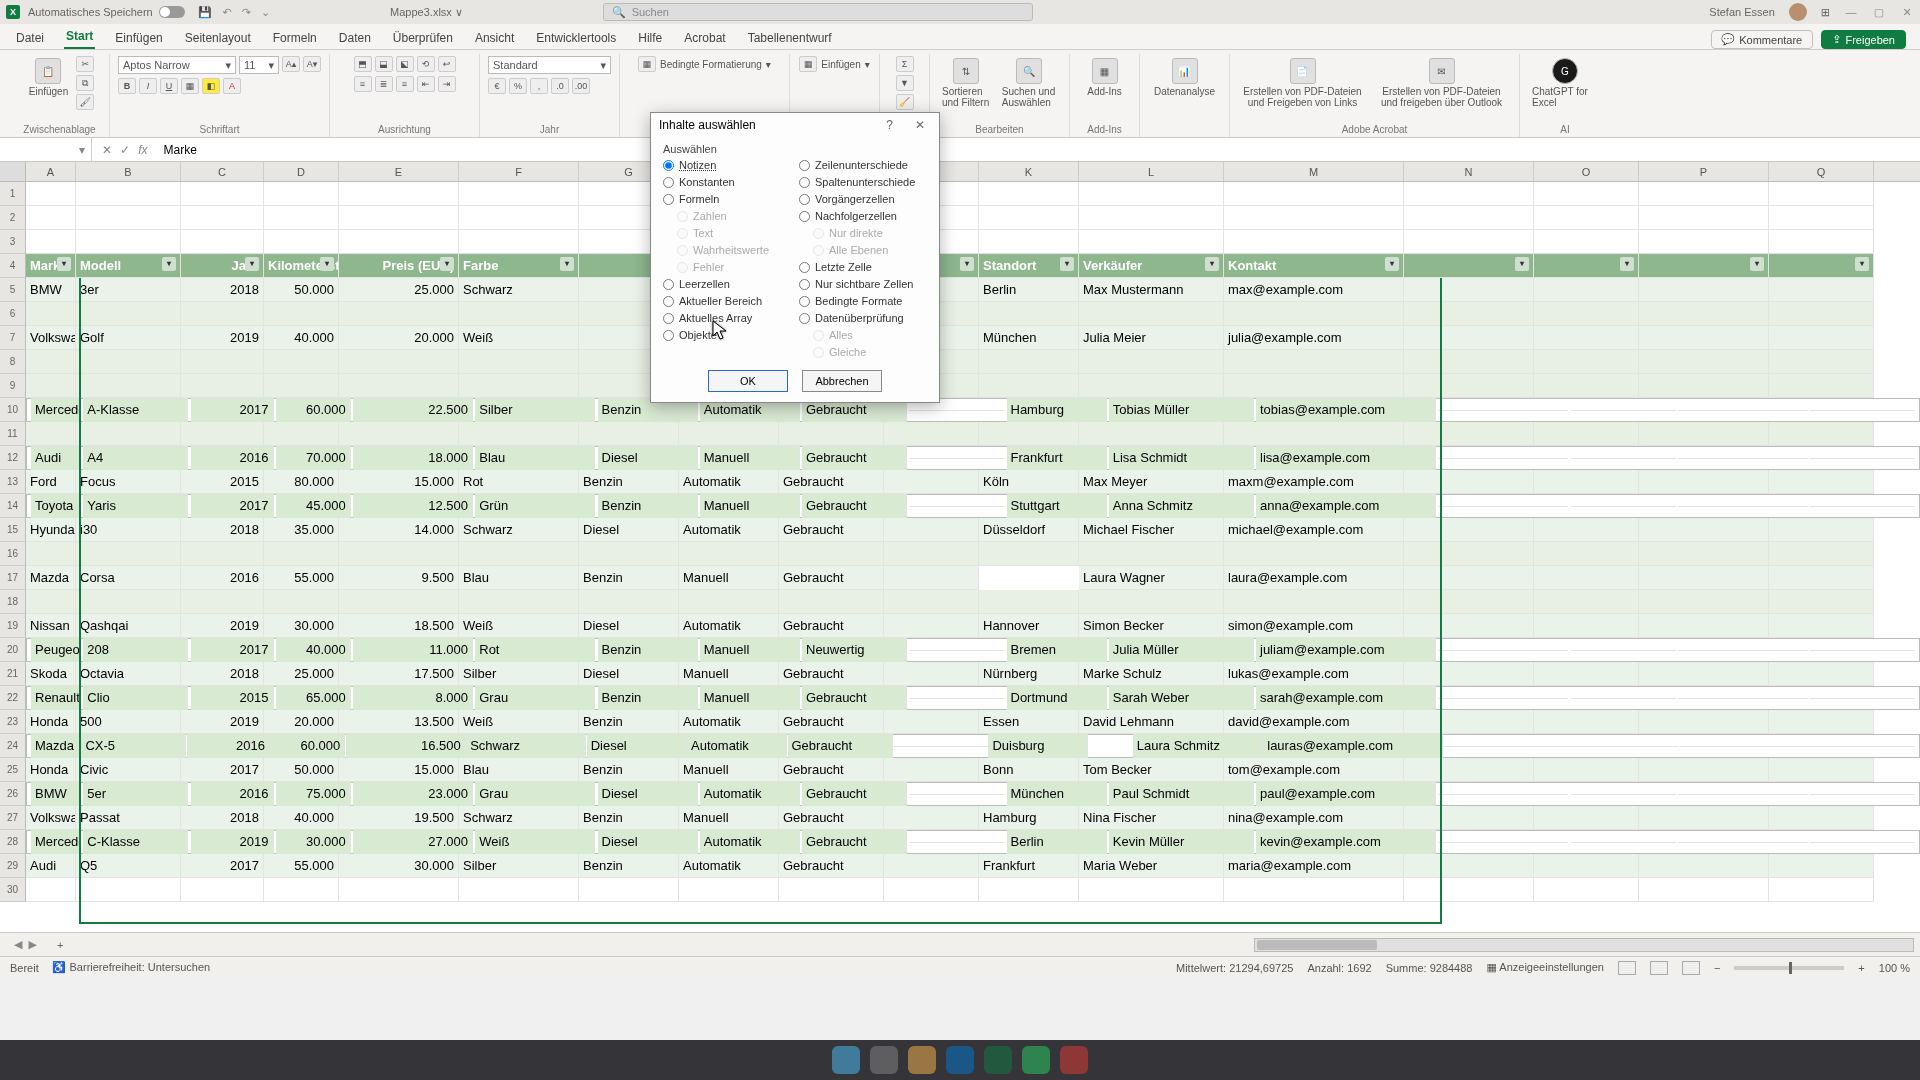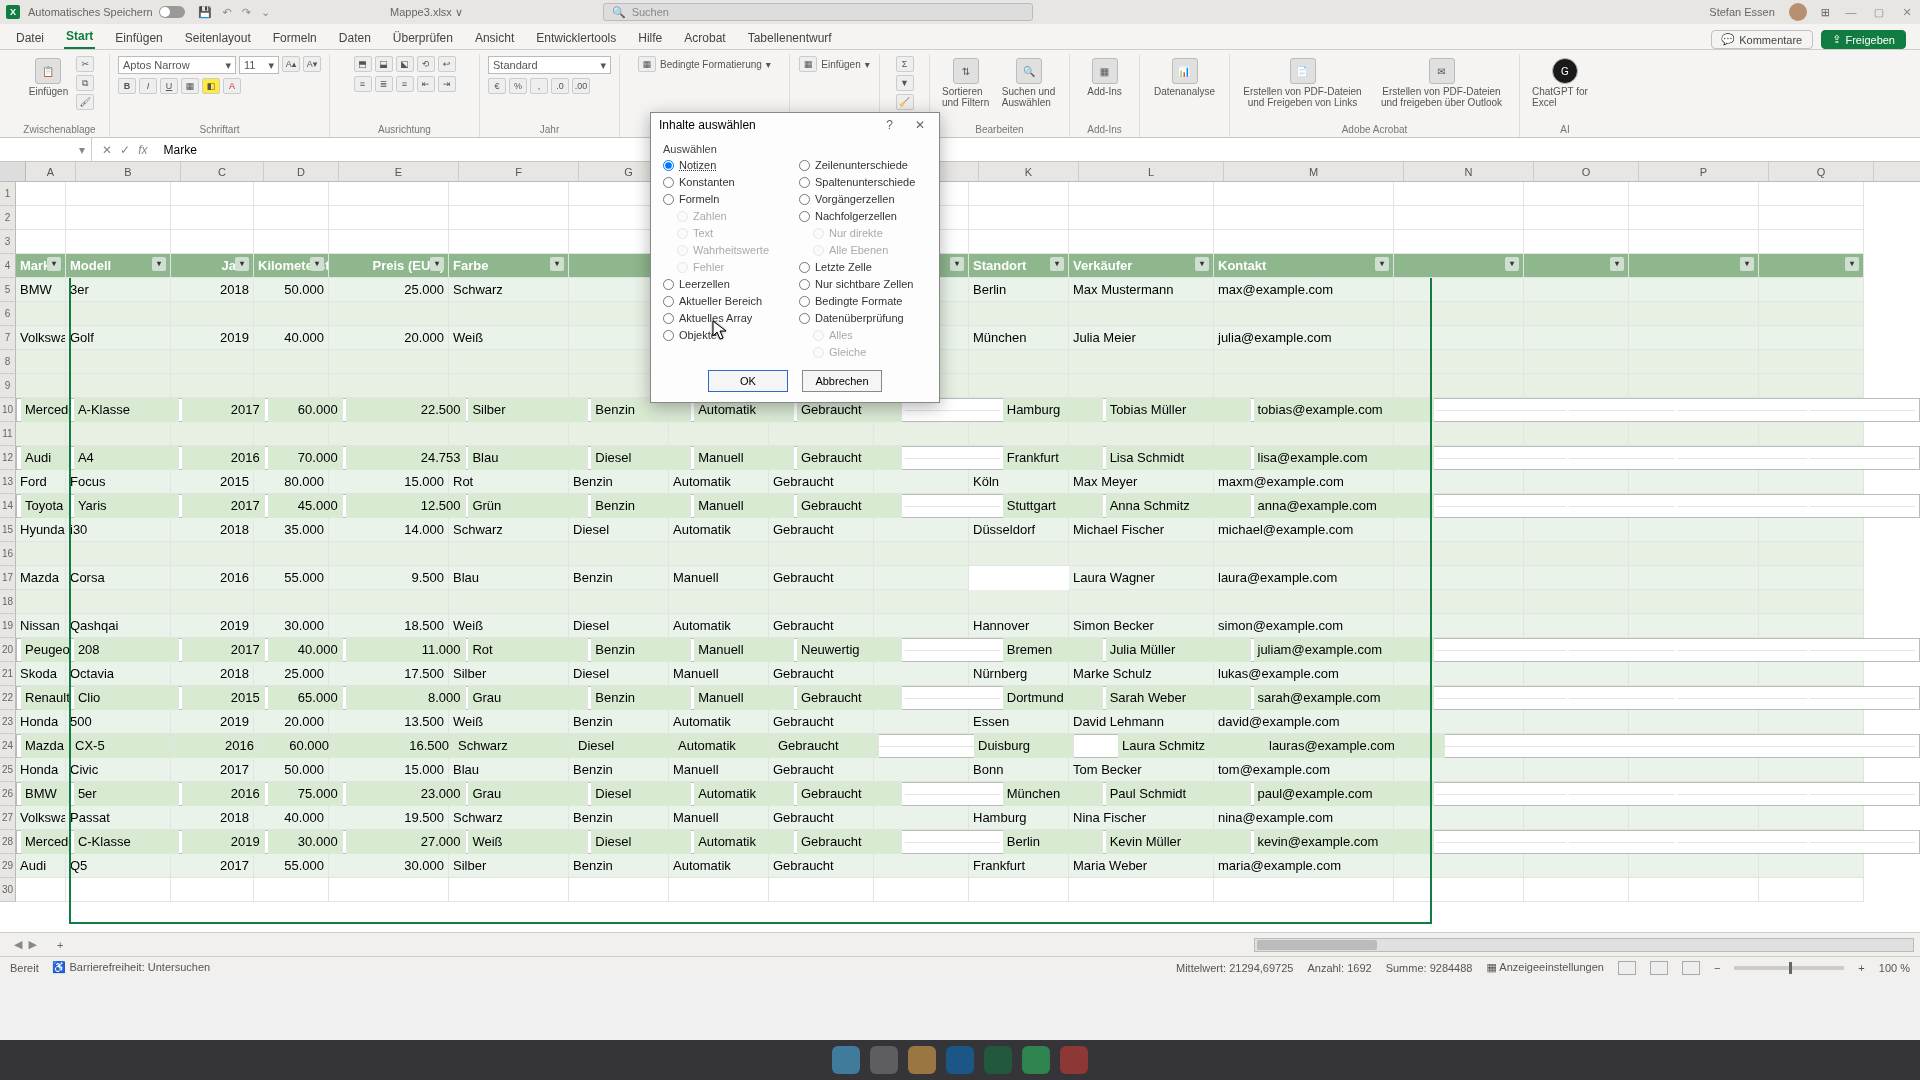--- a/index.html
+++ b/index.html
@@ -599,21 +599,21 @@
           <div class="cell" style="width: 130px;"></div>
           <div class="cell" style="width: 105px;"></div>
           <div class="cell" style="width: 130px;"></div>
           <div class="cell" style="width: 105px;"></div>
         </div>
         <div class="row sel">
           <div class="cell" style="width: 50px;">Audi</div>
           <div class="cell" style="width: 105px;">A4</div>
           <div class="cell num" style="width: 83px;">2016</div>
           <div class="cell num" style="width: 75px;">70.000</div>
-          <div class="cell num" style="width: 120px;">24.753</div>
+          <div class="cell num" style="width: 120px;">18.000</div>
           <div class="cell" style="width: 120px;">Blau</div>
           <div class="cell" style="width: 100px;">Diesel</div>
           <div class="cell" style="width: 100px;">Manuell</div>
           <div class="cell" style="width: 105px;">Gebraucht</div>
           <div class="cell" style="width: 95px;"></div>
           <div class="cell" style="width: 100px;">Frankfurt</div>
           <div class="cell" style="width: 145px;">Lisa Schmidt</div>
           <div class="cell" style="width: 180px;">lisa@example.com</div>
           <div class="cell" style="width: 130px;"></div>
           <div class="cell" style="width: 105px;"></div>
@@ -834,21 +834,21 @@
           <div class="cell" style="width: 105px;">CX-5</div>
           <div class="cell num" style="width: 83px;">2016</div>
           <div class="cell num" style="width: 75px;">60.000</div>
           <div class="cell num" style="width: 120px;">16.500</div>
           <div class="cell" style="width: 120px;">Schwarz</div>
           <div class="cell" style="width: 100px;">Diesel</div>
           <div class="cell" style="width: 100px;">Automatik</div>
           <div class="cell" style="width: 105px;">Gebraucht</div>
           <div class="cell" style="width: 95px;"></div>
           <div class="cell" style="width: 100px;">Duisburg</div>
-          <div class="cell" style="width: 147px; margin-left: 44px;">Laura Schmitz</div>
+          <div class="cell" style="width: 130px; margin-left: 44px;">Laura Schmitz</div>
           <div class="cell" style="width: 180px;">lauras@example.com</div>
           <div class="cell" style="width: 130px;"></div>
           <div class="cell" style="width: 105px;"></div>
           <div class="cell" style="width: 130px;"></div>
           <div class="cell" style="width: 105px;"></div>
         </div>
         <div class="row band">
           <div class="cell" style="width: 50px;">Honda</div>
           <div class="cell" style="width: 105px;">Civic</div>
           <div class="cell num" style="width: 83px;">2017</div>

